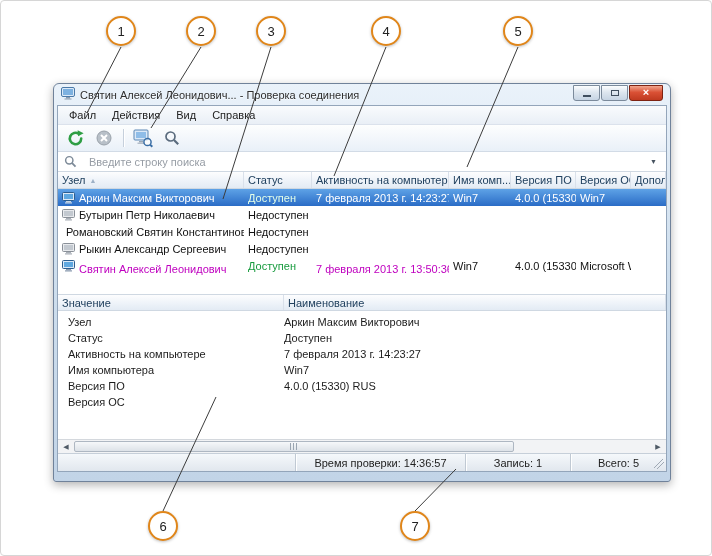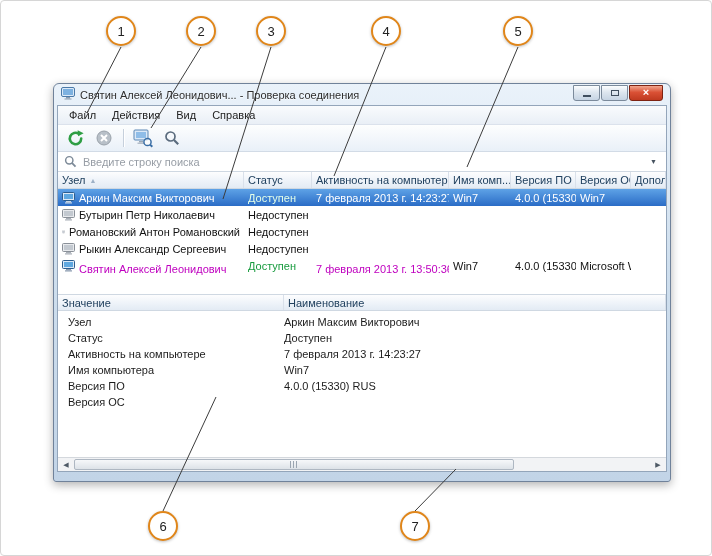--- a/index.html
+++ b/index.html
@@ -33,21 +33,21 @@
 
   .menubar { height:19px; flex:0 0 19px; display:flex; align-items:center; padding-left:3px;
              background:linear-gradient(#f9fbfd,#e9eff6); border-bottom:1px solid #dbe2ec; color:#222; }
   .menu-item { padding:2px 8px; }
 
   .toolbar { height:27px; flex:0 0 27px; display:flex; align-items:center; gap:5px; padding:0 5px;
              background:linear-gradient(#fdfefe,#e9f0f8); border-bottom:1px solid #d2dbe6; }
   .tb-btn { display:flex; align-items:center; justify-content:center; width:24px; height:22px; border-radius:3px; }
   .tb-sep { width:1px; height:18px; background:#c6d0dc; box-shadow:1px 0 0 #fff; margin:0 2px; }
 
-  .searchrow { height:20px; flex:0 0 20px; display:flex; align-items:center; gap:6px; padding:0 6px;
+  .searchrow { height:20px; flex:0 0 20px; display:flex; align-items:center; gap:12px; padding:0 6px;
                background:#fff; border-bottom:1px solid #cfd8e2; }
   .search-input { flex:1; border:none; outline:none; background:transparent; font:11px "Liberation Sans",sans-serif; color:#333; }
   .search-input::placeholder { color:#979da5; }
   .dd-arrow { color:#46525f; font-size:7px; padding:2px 3px; }
 
   .grid7 { display:grid; grid-template-columns:186px 68px 137px 62px 65px 55px minmax(0,1fr); }
   .list-header { height:17px; flex:0 0 17px; background:linear-gradient(#fdfdfe,#eef3f9 55%,#e3ebf4);
                  border-bottom:1px solid #cfd8e2; }
   .hcell { padding:1px 4px; border-right:1px solid #d9e0ea; color:#21415f; display:flex; align-items:center; gap:4px;
            white-space:nowrap; overflow:hidden; }
@@ -237,21 +237,21 @@
         </div>
 
         <div class="lrow grid7">
           <div class="cell">
               <svg width="13" height="12" viewBox="0 0 13 12">
                 <rect x="0.5" y="0.5" width="12" height="8" rx="1" fill="#e8eaed" stroke="#8a9098"></rect>
                 <rect x="2" y="2" width="9" height="5" fill="#c3c9d0"></rect>
                 <rect x="4" y="9" width="5" height="1.3" fill="#aab0b8"></rect>
                 <rect x="3" y="10.3" width="7" height="1.2" fill="#aab0b8"></rect>
               </svg>
-              <span>Романовский Антон Романовский</span>
+              <span>Романовский Святин Константинов</span>
             </div>
           <div class="cell">Недоступен</div>
           <div class="cell"></div>
           <div class="cell"></div>
           <div class="cell"></div>
           <div class="cell"></div>
           <div class="cell"></div>
         </div>
 
         <div class="lrow grid7">
@@ -324,17 +324,24 @@
       </div>
 
       <div class="hscroll">
         <span class="scr-btn">◀</span>
         <span class="scr-thumb">
             <span class="scr-grip"></span>
           </span>
         <span class="scr-btn">▶</span>
       </div>
 
+      <div class="statusbar">
+        <span class="sb-spacer"></span>
+        <span class="sb-seg sb-time">Время проверки: 14:36:57</span>
+        <span class="sb-seg sb-rec">Запись: 1</span>
+        <span class="sb-seg sb-tot">Всего: 5</span>
+        <span class="resize-grip"></span>
+      </div>
 
     </div>
   </div>
 
 </div>
 
 </body></html>

